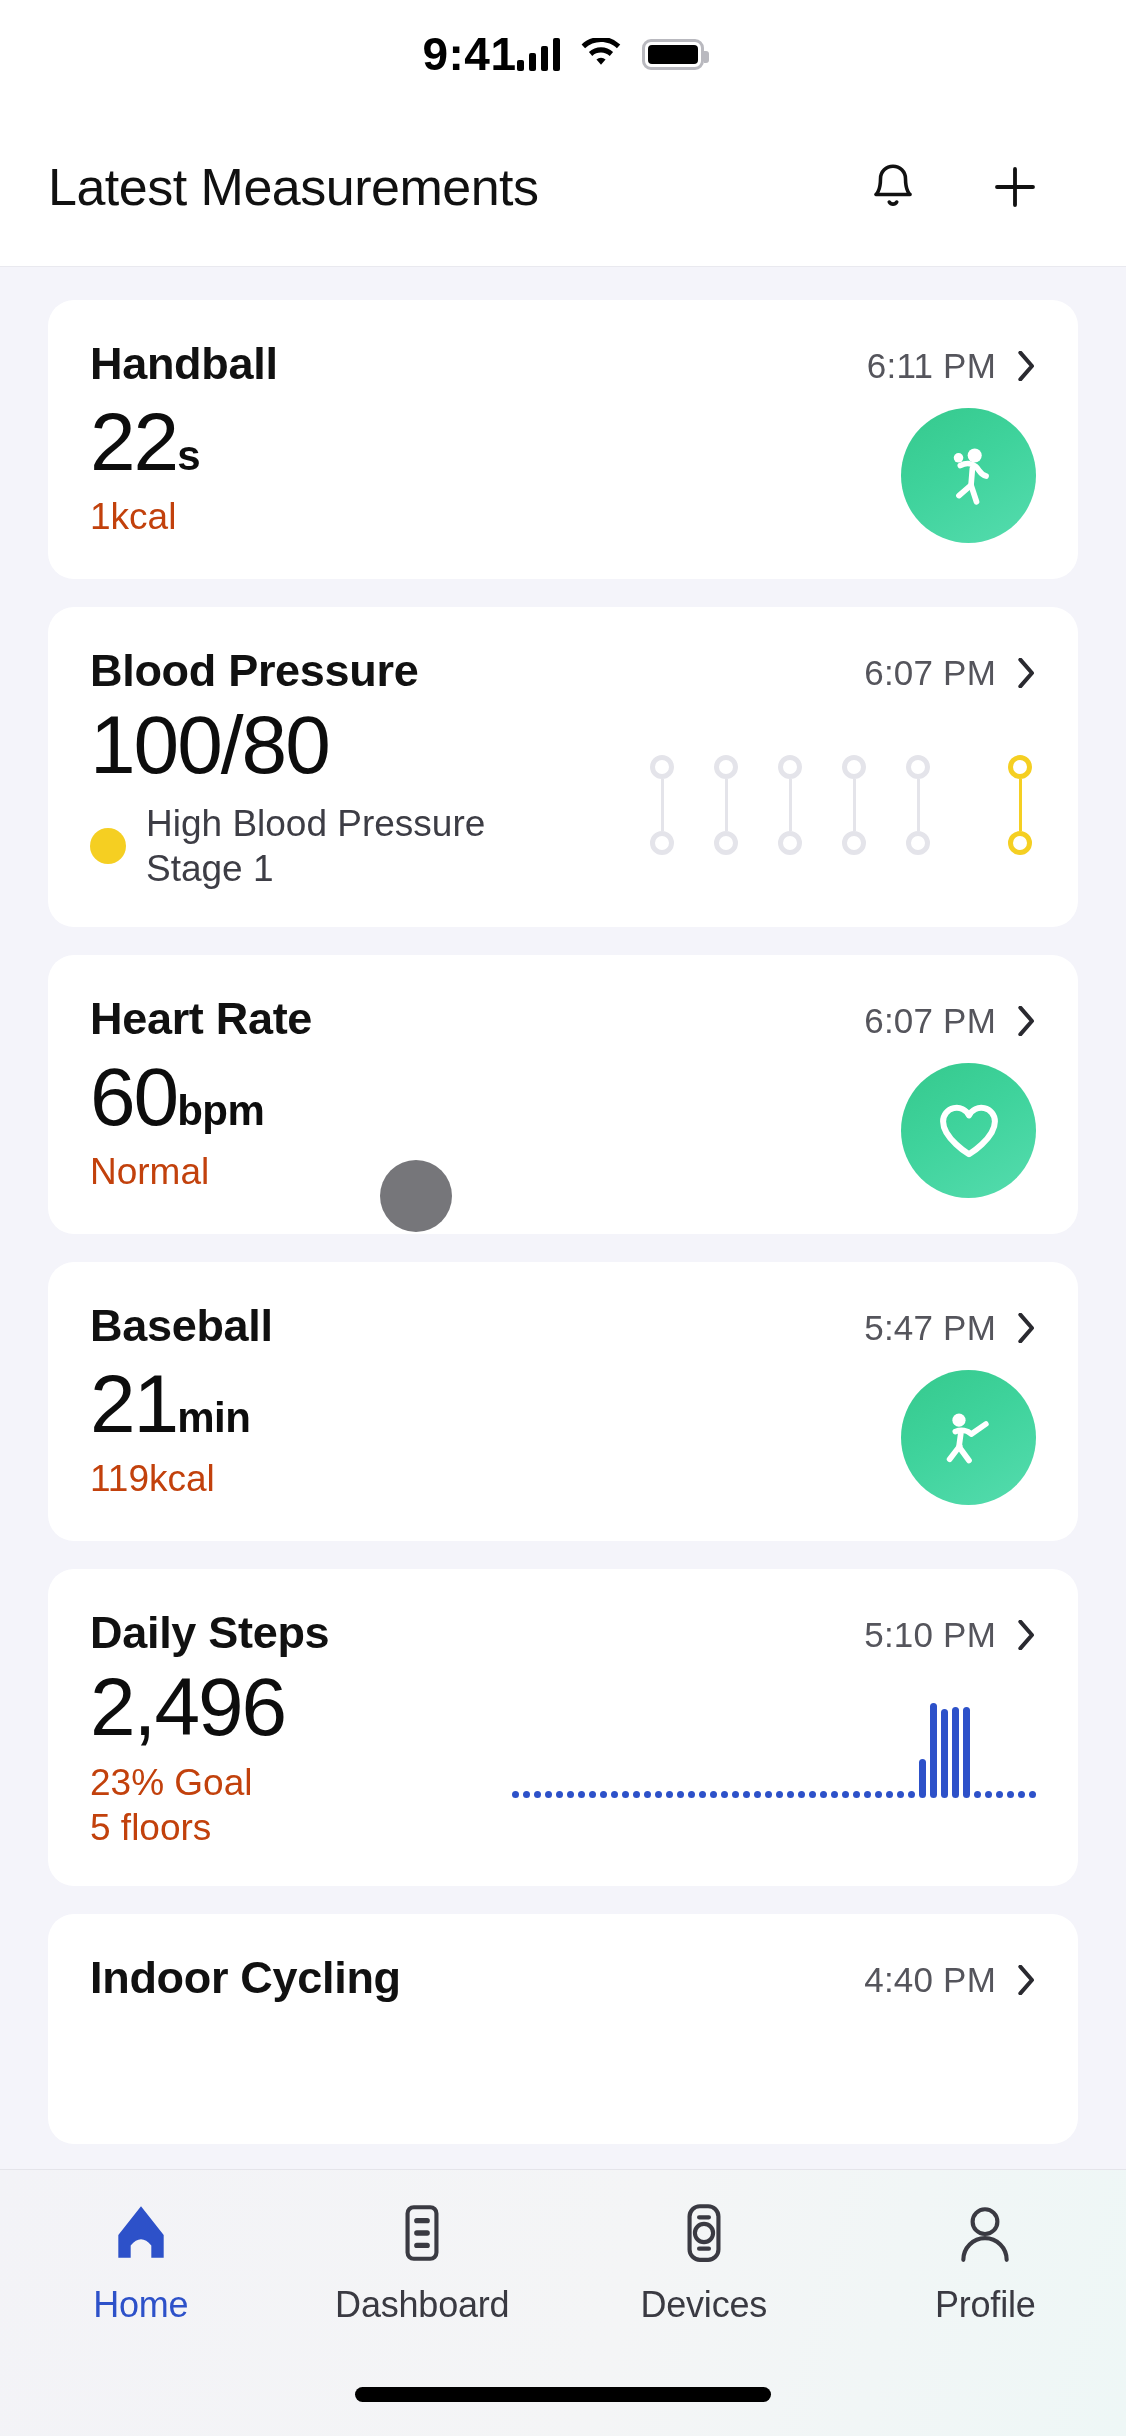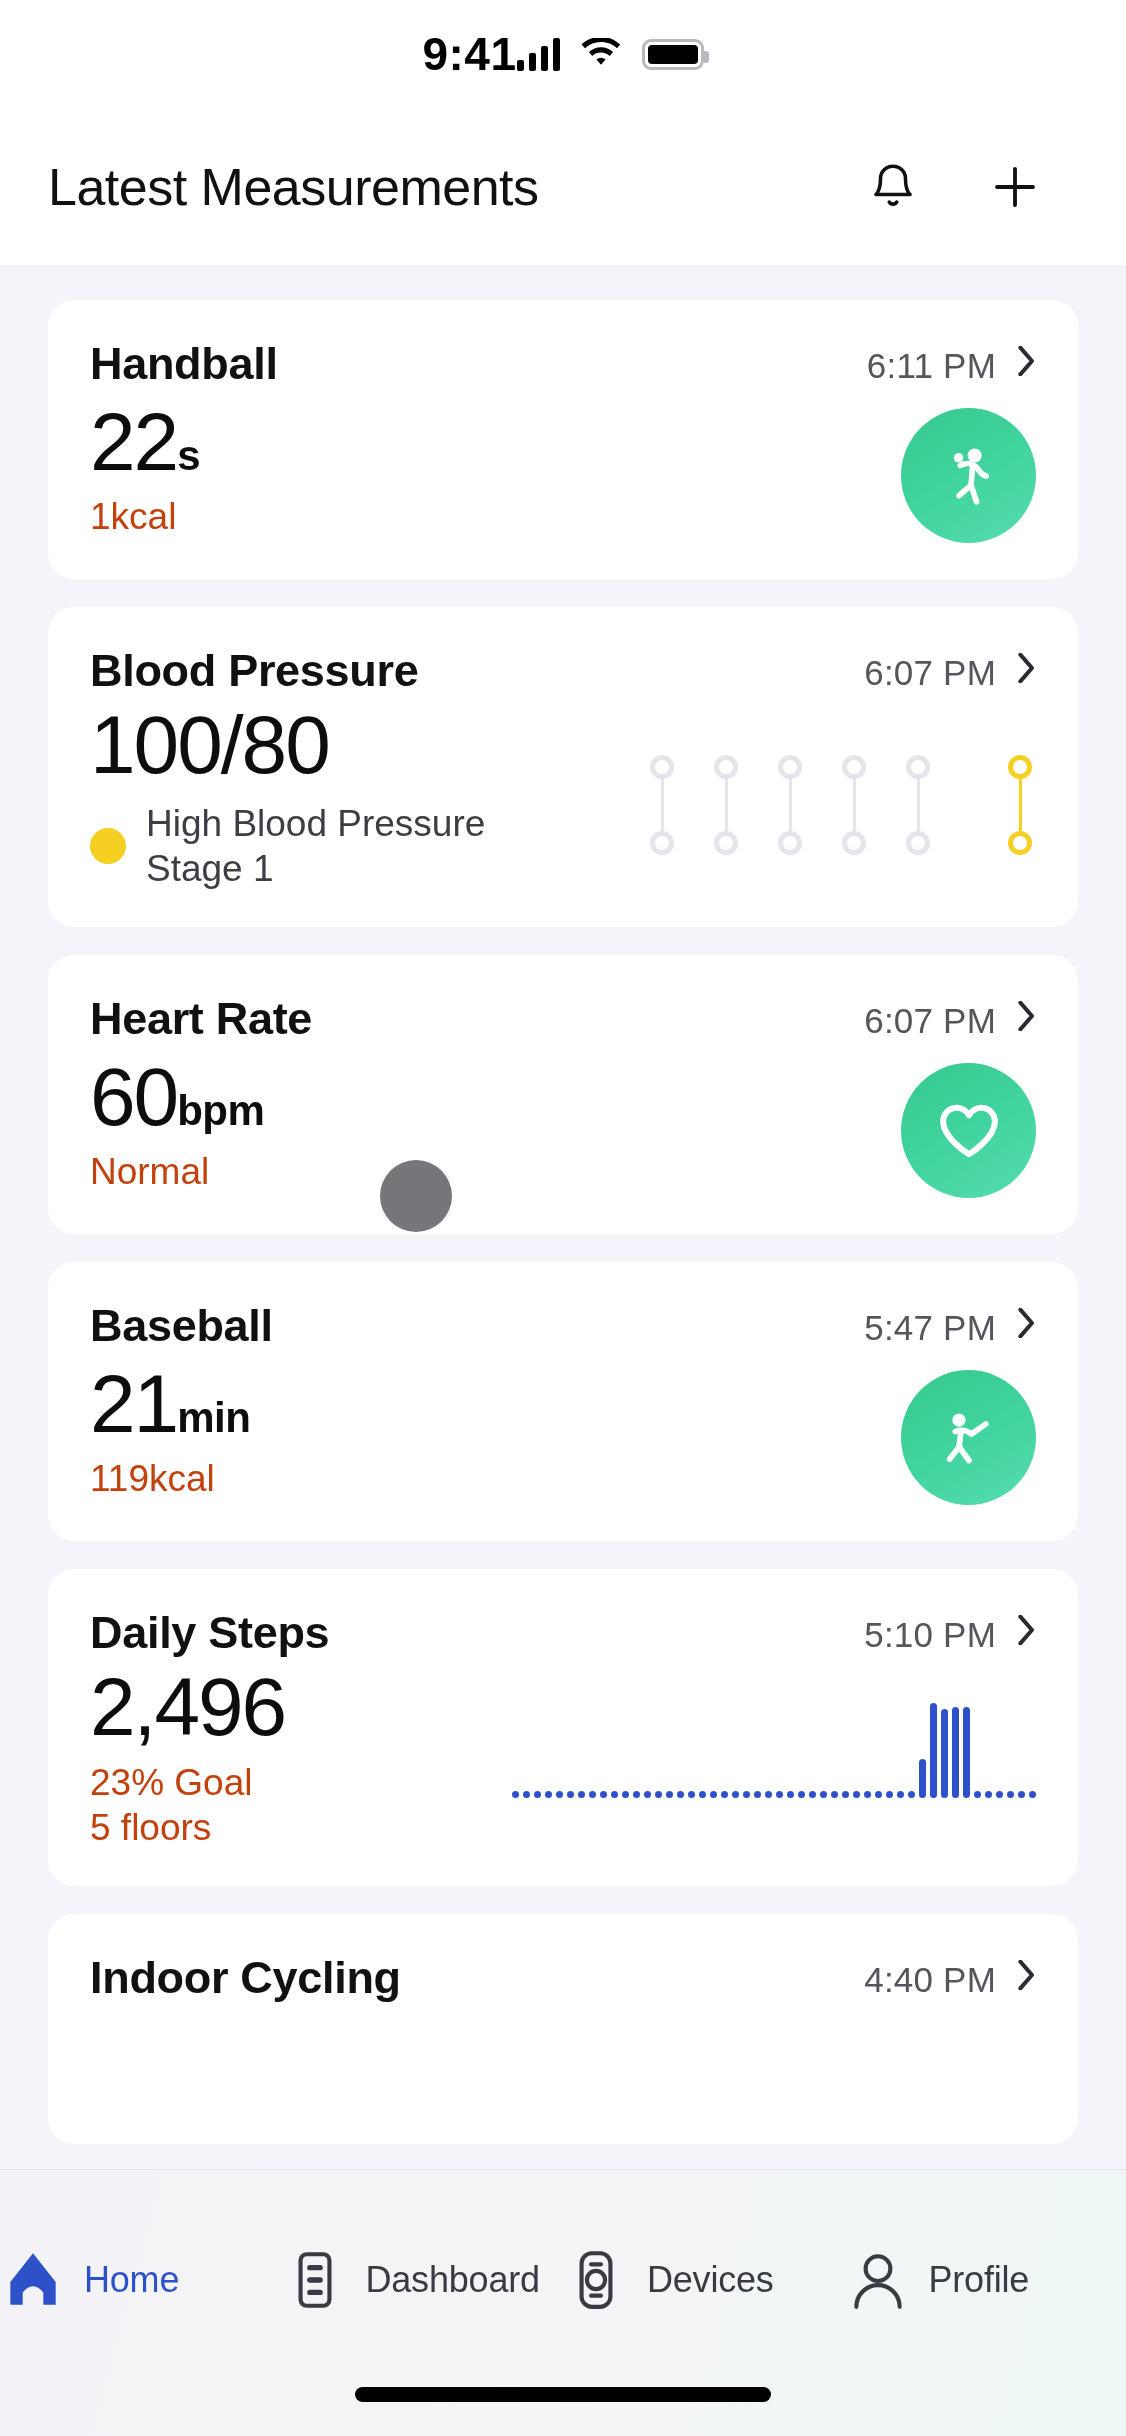--- a/index.html
+++ b/index.html
@@ -47,21 +47,21 @@
     background:#f4f4fa; padding:33px 48px 0 48px;
   }
 
   .card {
     position:relative; background:#fff; border-radius:26px;
     margin-bottom:28px; padding:38px 42px 36px 42px;
     min-height:230px; overflow:hidden;
   }
   .card-top { display:flex; justify-content:space-between; align-items:flex-start; }
   .card-title { font-size:45px; font-weight:700; color:#111; letter-spacing:-0.3px; }
-  .card-meta { display:flex; gap:22px; padding-top:8px; }
+  .card-meta { display:flex; align-items:center; gap:22px; padding-top:8px; }
   .card-time { font-size:35px; color:#55555c; letter-spacing:0.2px; }
   .chev { width:18px; height:30px; flex:none; }
 
   .card-body { display:flex; justify-content:space-between; align-items:center; }
   .card-left { padding-top:6px; }
   .big-value {
     font-size:82px; font-weight:400; color:#0d0d0d;
     letter-spacing:-2px; line-height:1.02; white-space:nowrap;
   }
   .big-value .unit { font-size:42px; font-weight:700; letter-spacing:-0.5px; }
@@ -95,21 +95,21 @@
     background:#76767a; left:380px; top:1160px; z-index:40;
   }
 
   
   .tabbar {
     position:absolute; bottom:0; left:0; width:1126px; height:267px;
     background:linear-gradient(105deg,#f3f3f7 0%,#f4f5f6 55%,#eef7f6 100%);
     border-top:1px solid #e4e4ea; z-index:50;
   }
   .tabs { display:flex; height:190px; padding-top:30px; }
-  .tab { flex:1; display:flex; flex-direction:row; align-items:center; gap:18px; cursor:pointer; }
+  .tab { flex:1; display:flex; flex-direction:column; align-items:center; gap:18px; cursor:pointer; }
   .tab-label { font-size:36px; color:#3a3a42; letter-spacing:-0.2px; }
   .tab.active .tab-label { color:#2d51c9; }
   .home-ind {
     position:absolute; bottom:34px; left:50%; transform:translateX(-50%);
     width:416px; height:15px; background:#000; border-radius:10px;
   }
 </style>
 </head>
 <body>
 

